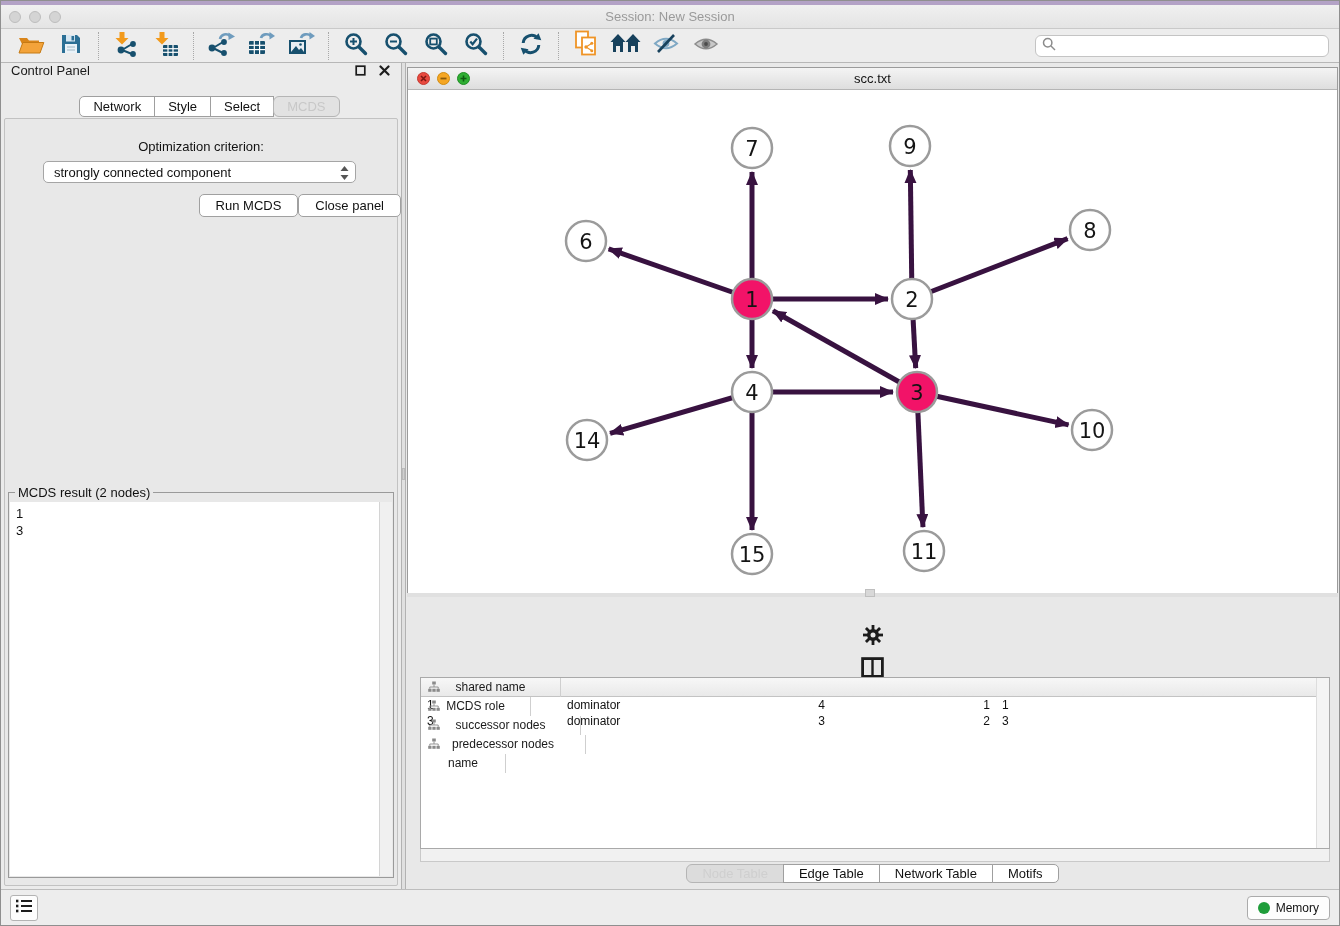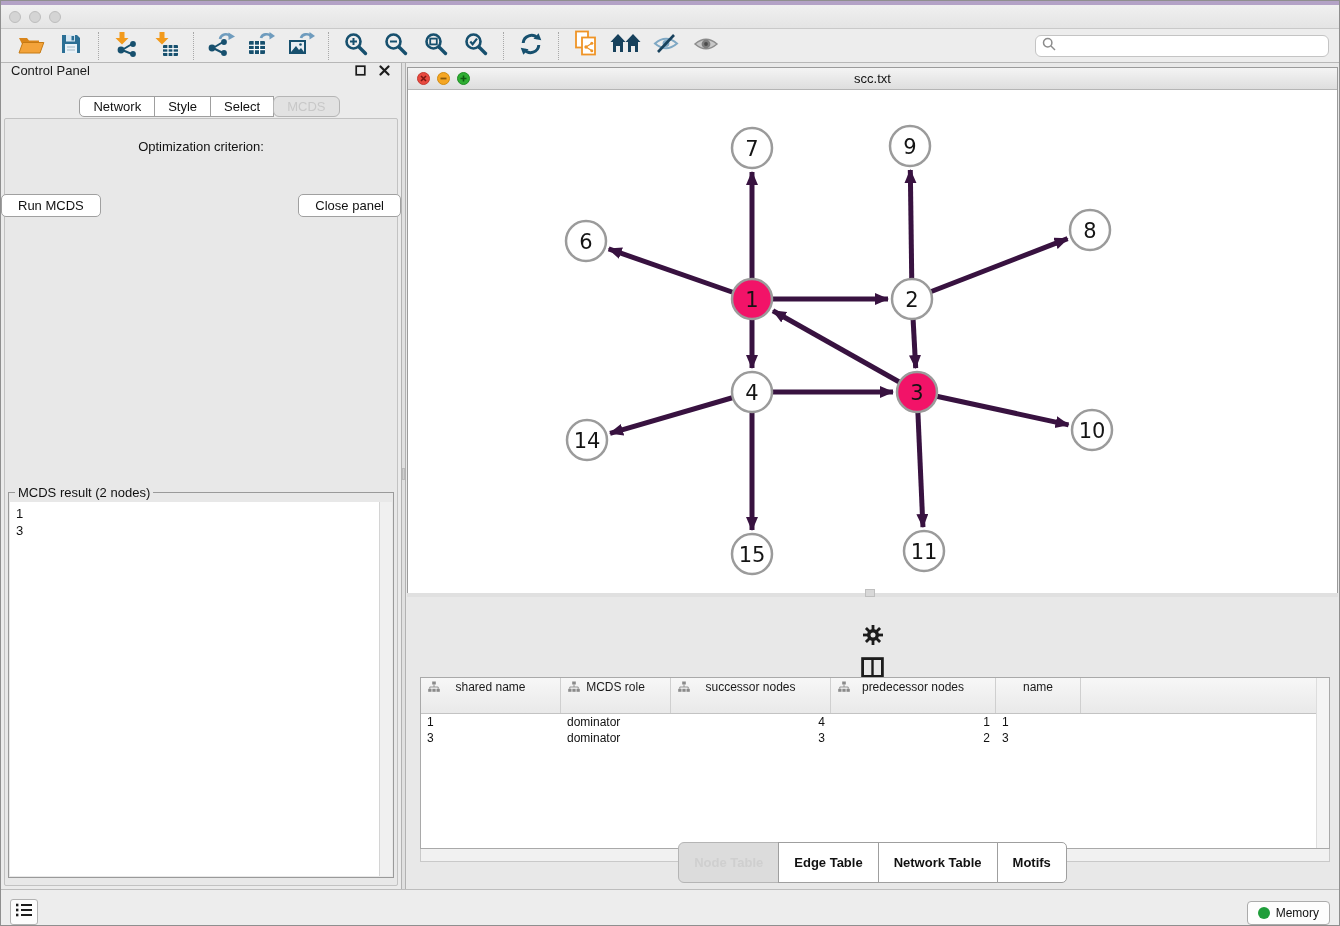--- a/index.html
+++ b/index.html
@@ -43,21 +43,21 @@
   .seg-tabs .tab.active{background:#e2e2e2;color:#c8c8c8;border-color:#b5b5b5;border-radius:6px;}
 
   .cp-tabs{position:absolute;left:0;right:0;top:33px;z-index:2;padding-left:17px;}
   .cp-content{position:absolute;left:3px;right:3px;top:55px;bottom:3px;background:#e8e8e8;
     border:1px solid #c2c2c2;border-radius:2px;}
   .opt-label{position:absolute;left:0;right:0;top:76px;text-align:center;font-size:13px;color:#111;}
   .opt-select{position:absolute;left:42px;right:45px;top:98px;height:22px;background:#fff;
     border:1px solid #a5a5a5;border-radius:5px;display:flex;align-items:center;
     padding:0 22px 0 10px;font-size:13px;color:#111;}
   .opt-select .chev{position:absolute;right:5px;top:3px;}
-  .cp-buttons{position:absolute;left:0;right:0;top:131px;display:flex;justify-content:space-between;gap:14px;}
+  .cp-buttons{position:absolute;left:0;right:0;top:131px;display:flex;justify-content:flex-end;}
   .btn{background:#fff;border:1px solid #a0a0a0;border-radius:5px;font-size:13px;color:#111;
     padding:3px 16px;font-family:"Liberation Sans",sans-serif;}
 
   .result-box{position:absolute;left:7px;right:7px;top:429px;height:386px;border:1px solid #9a9a9a;}
   .result-legend{position:absolute;left:6px;top:-8px;background:#e8e8e8;padding:0 3px;font-size:13px;color:#111;}
   .result-inner{position:absolute;left:1px;right:1px;top:9px;bottom:1px;background:#fff;display:flex;}
   .result-list{flex:1;padding:3px 6px;font-size:13px;color:#111;line-height:17px;}
   .result-scroll{width:13px;background:#f0f0f0;border-left:1px solid #d4d4d4;}
 
   
@@ -83,56 +83,57 @@
   .hsplit .grip{position:absolute;top:-4px;left:458px;width:10px;height:8px;background:#d8d8d8;border:1px solid #bfbfbf;}
 
   
   .table-panel{position:absolute;left:1px;right:1px;top:534px;bottom:0;background:#e8e8e8;}
   .tp-toolbar{position:absolute;left:10px;right:10px;top:28px;height:42px;display:flex;align-items:center;gap:8px;flex-direction:column;}
   .tpbtn{height:34px;min-width:34px;display:flex;align-items:center;justify-content:center;}
   .fx{font-family:"DejaVu Serif",serif;font-style:italic;font-size:19px;color:#b5b5b5;}
 
   .data-table{position:absolute;left:13px;right:8px;top:80px;height:172px;background:#fff;
     border:1px solid #a9a9a9;overflow:hidden;}
-  .table-header-row{display:flex;height:36px;background:linear-gradient(#f7f7f7,#e9e9e9);
-    border-bottom:1px solid #c3c3c3;}
+  .table-header-row{display:flex;height:19px;background:linear-gradient(#f7f7f7,#e9e9e9);
+    border-bottom:1px solid #c3c3c3;flex-direction:column;}
   .th{position:relative;font-size:12px;color:#1a1a1a;text-align:center;line-height:19px;
     border-right:1px solid #cfcfcf;flex:none;}
   .th .sorticon{position:absolute;left:7px;top:3px;line-height:0;}
   .tr{display:flex;height:16px;align-items:center;}
   .td{font-size:12px;color:#111;flex:none;padding:0 6px;white-space:nowrap;overflow:hidden;}
   .table-vscroll{position:absolute;right:0;top:0;bottom:0;width:13px;background:#f4f4f4;border-left:1px solid #ddd;}
   .table-hscroll{position:absolute;left:13px;right:8px;top:252px;height:13px;background:#f1f1f1;border:1px solid #c9c9c9;border-top:none;}
 
   .tp-tabs{position:absolute;left:0;right:0;bottom:6px;}
-  .tp-tabs .tab{font-weight:700;padding:12px 15px;}
+  .tp-tabs .tab{font-weight:400;padding:1px 15px;}
   .tp-tabs .tab.active{background:#dcdcdc;color:#cfcfcf;border-radius:6px 0 0 6px;}
 
   
   .statusbar{position:absolute;left:0;bottom:0;right:0;height:36px;background:#ededed;border-top:1px solid #bdbdbd;
-    display:flex;align-items:flex-end;padding:0 9px;}
+    display:flex;align-items:center;padding:0 9px;}
   .sq-btn{width:28px;height:26px;background:#fdfdfd;border:1px solid #b3b3b3;border-radius:3px;
     display:flex;align-items:center;justify-content:center;}
   .memory-btn{margin-left:auto;height:24px;background:#fdfdfd;border:1px solid #ababab;border-radius:4px;
     display:flex;align-items:center;gap:6px;padding:0 10px;font-size:12px;color:#111;}
   .green-dot{width:12px;height:12px;border-radius:50%;background:#1f9d3a;}
 </style>
 </head>
 <body>
 
 <div class="app">
 
   <div class="mac-strip"></div>
 
   <div class="titlebar">
     <div class="tl-group">
       <div class="tl"></div>
       <div class="tl"></div>
       <div class="tl"></div>
     </div>
+    <div class="title">Session: New Session</div>
   </div>
 
   <div class="toolbar">
     <div class="tbtn">
       <span><svg width="27" height="22" viewBox="0 0 27 22">
             <path d="M1 5 h8 l2 2.5 h10 v3.5 H4 Z" fill="#d9851a"></path>
             <path d="M1 20 L4.8 9.5 h21 L22 20 Z" fill="#f3a33a" stroke="#c57a14" stroke-width="1"></path>
           </svg></span>
     </div>
     <div class="tbtn">
@@ -315,20 +316,27 @@
       <div class="seg-tabs cp-tabs">
           <div class="tab">Network</div>
           <div class="tab">Style</div>
           <div class="tab">Select</div>
           <div class="tab active">MCDS</div>
         </div>
       <div class="cp-content"></div>
 
       <div class="opt-label">Optimization criterion:</div>
 
+      <div class="opt-select">
+        <span>strongly connected component</span>
+        <span class="chev"><svg width="11" height="16" viewBox="0 0 11 16">
+              <path d="M5.5 1 L9.5 6 H1.5 Z" fill="#555"></path>
+              <path d="M5.5 15 L1.5 10 H9.5 Z" fill="#555"></path>
+            </svg></span>
+      </div>
 
       <div class="cp-buttons">
         <button class="btn">Run MCDS</button>
         <button class="btn">Close panel</button>
       </div>
 
       <div class="result-box">
         <div class="result-legend">MCDS result (2 nodes)</div>
         <div class="result-inner">
           <div class="result-list">

